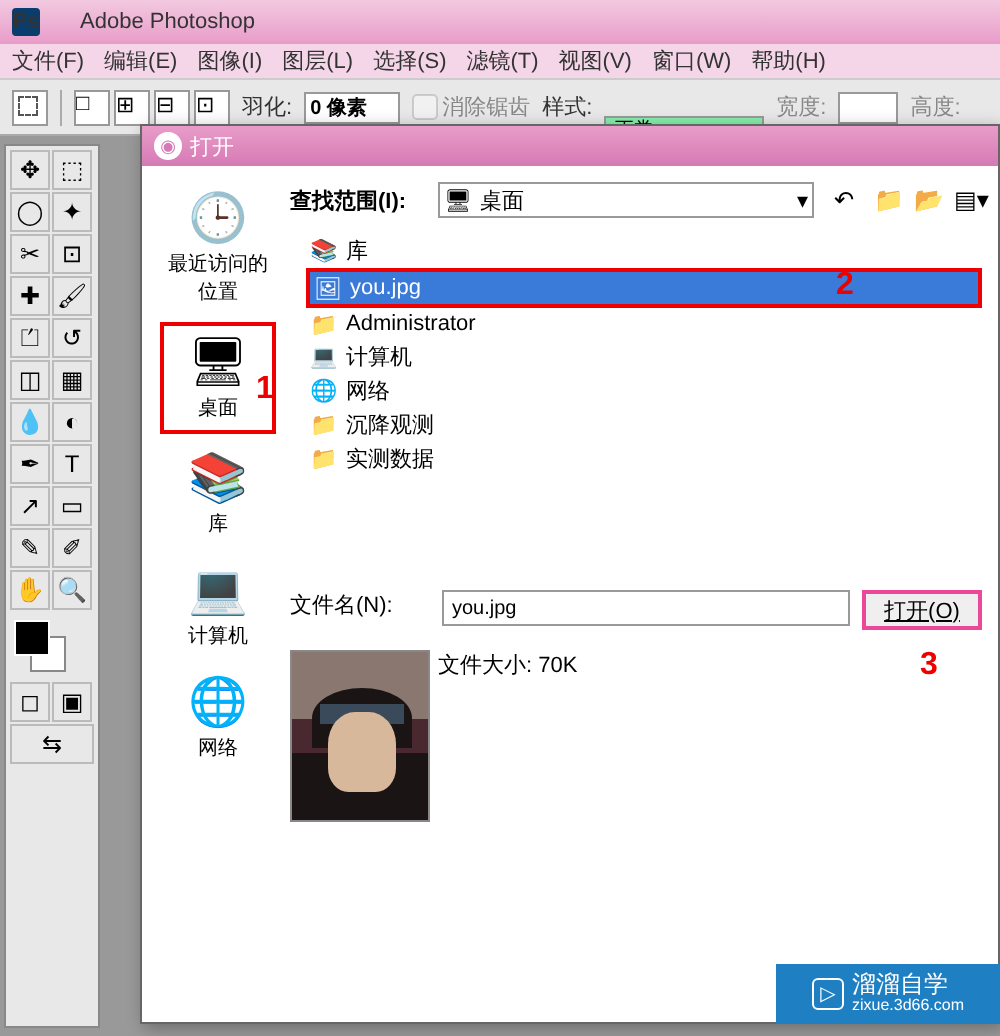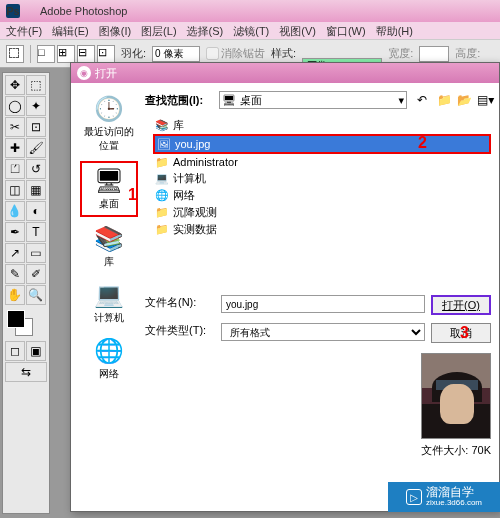--- a/index.html
+++ b/index.html
@@ -8,21 +8,21 @@
     .titlebar { background: linear-gradient(#f2c9e0, #e89cc9); height: 22px; display: flex; align-items: center; padding: 0 6px; gap: 20px; }
     .ps-icon { width: 14px; height: 14px; background: #0a3d6b; color: #7fc4ff; font-size: 8px; font-weight: bold; display: inline-flex; align-items: center; justify-content: center; border-radius: 2px; }
     .titlebar span { font-size: 11px; color: #333; }
     
     .menubar { background: #f4d6e8; height: 18px; display: flex; padding: 0 6px; gap: 10px; border-bottom: 1px solid #ccc; }
     .menubar span { font-size: 11px; color: #333; line-height: 18px; cursor: default; }
     
     .optionsbar { background: #e8e8e8; height: 28px; display: flex; align-items: center; padding: 0 6px; gap: 6px; border-bottom: 1px solid #aaa; }
     .opt-icon { width: 18px; height: 18px; border: 1px solid #999; background: #fff; display: inline-block; }
     .opt-group { display: flex; gap: 2px; }
-    .opt-input { width: 48px; height: 16px; border: 1px solid #999; background: #fff; font-size: 10px; padding: 0 2px; }
+    .opt-input { width: 48px; height: 16px; border: 1px solid #999; background: #fff; font-size: 10px; padding: 0 2px; font-weight: bold; }
     .opt-select { width: 80px; height: 16px; border: 1px solid #999; background: #86efac; font-size: 10px; margin-top: 24px; }
     .opt-label { font-size: 11px; color: #333; }
     
     .workspace { display: flex; height: calc(100% - 68px); background: #999; }
     
     .toolbox { width: 48px; background: #e8e8e8; border: 1px solid #888; margin: 4px 2px; padding: 2px; display: flex; flex-direction: column; gap: 1px; }
     .tool-row { display: flex; gap: 1px; }
     .tool { width: 20px; height: 20px; background: #e8e8e8; border: 1px solid #bbb; display: flex; align-items: center; justify-content: center; cursor: pointer; font-size: 12px; }
     .swatches { margin-top: 4px; position: relative; height: 30px; }
     .swatch-fg { position: absolute; top: 0; left: 2px; width: 18px; height: 18px; background: #000; border: 1px solid #fff; z-index: 2; }
@@ -50,23 +50,23 @@
     
     .filelist { margin-left: 8px; margin-top: 4px; height: 170px; }
     .file-row { display: flex; align-items: center; gap: 4px; padding: 1px 2px; font-size: 11px; }
     .file-row.selected { background: #3a7ad9; color: #fff; border: 2px solid #e00; padding: 0; }
     .file-icon { width: 14px; height: 14px; display: inline-flex; align-items: center; justify-content: center; font-size: 11px; }
     
     .fn-row { display: flex; gap: 6px; margin-top: 4px; }
     .fn-label { width: 70px; font-size: 11px; }
     .fn-input { flex: 1; height: 18px; border: 1px solid #999; background: #fff; font-size: 10px; padding: 0 4px; }
     .fn-btn { width: 60px; height: 20px; border: 1px solid #888; background: #efefef; font-size: 11px; cursor: pointer; }
-    .fn-btn.boxed { border: 2px solid #6d28d9; text-decoration: underline; }
-    
-    .preview-area { margin-top: 6px; display: flex; flex-direction: column; align-items: flex-end; gap: 4px; }
+    .fn-btn.boxed { border: 2px solid #ec4899; text-decoration: underline; }
+    
+    .preview-area { margin-top: 6px; display: flex; flex-direction: row; align-items: flex-start; gap: 4px; }
     .preview-img { width: 70px; height: 86px; background: linear-gradient(#8a7870 40%, #4a2830 40% 60%, #1a1414 60%); border: 1px solid #888; position: relative; }
     .preview-face { position: absolute; top: 30px; left: 18px; width: 34px; height: 40px; background: #d8b89a; border-radius: 40% 40% 30% 30%; }
     .preview-hair { position: absolute; top: 18px; left: 10px; width: 50px; height: 30px; background: #1a1414; border-radius: 50% 50% 0 0; }
     .preview-band { position: absolute; top: 26px; left: 14px; width: 42px; height: 10px; background: #3a4a5a; }
     .filesize { font-size: 11px; }
     
     .annotation { position: absolute; font-size: 16px; color: #e00; font-weight: bold; pointer-events: none; }
     
     .watermark { position: absolute; right: 0; bottom: 6px; width: 112px; height: 30px; background: #1e7fc2; color: #fff; display: flex; align-items: center; justify-content: center; gap: 4px; font-size: 11px; }
     .wm-icon { width: 16px; height: 16px; border: 1px solid #fff; border-radius: 3px; display: flex; align-items: center; justify-content: center; font-size: 10px; }
@@ -249,25 +249,20 @@
         <div class="file-row">
             <span class="file-icon">📁</span>
             <span>实测数据</span>
           </div>
       </div>
       <div class="fn-row">
         <span class="fn-label">文件名(N):</span>
         <input class="fn-input" value="you.jpg" style="">
         <button class="fn-btn boxed">打开(O)</button>
       </div>
-      <div class="fn-row">
-        <span class="fn-label">文件类型(T):</span>
-        <select class="fn-input"><option>所有格式</option></select>
-        <button class="fn-btn">取消</button>
-      </div>
       <div class="preview-area">
         <div class="preview-img">
           <div class="preview-hair"></div>
           <div class="preview-band"></div>
           <div class="preview-face"></div>
         </div>
         <div class="filesize"><span>文件大小:</span> <span>70K</span></div>
       </div>
     </div>
   </div>

